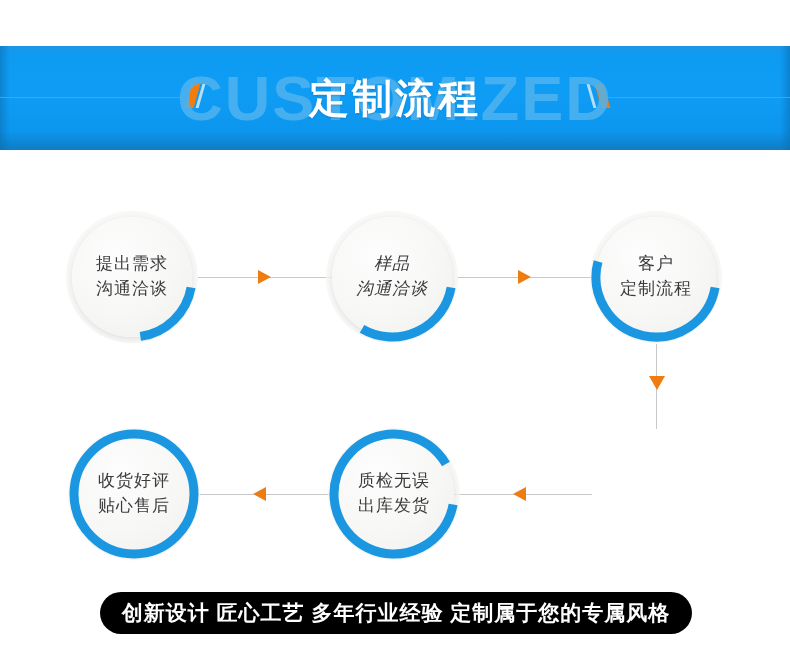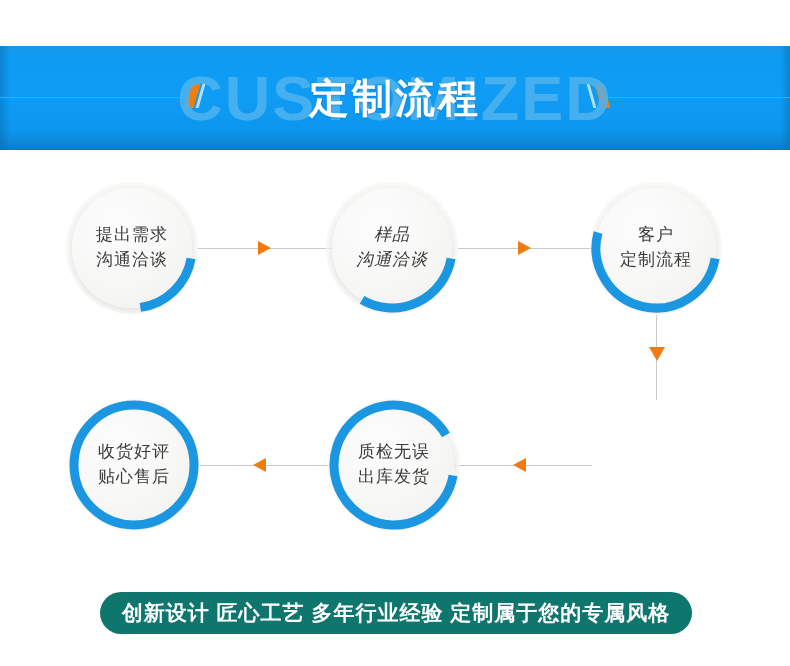--- a/index.html
+++ b/index.html
@@ -47,21 +47,21 @@
   .slash{
     position:absolute;top:84px;width:9px;height:24px;background:#f07d0e;
     transform:skewX(-16deg);
   }
   .slash.s1{left:188px;}
   .slash.s1b{left:199px;width:3px;background:#f0f6fb;opacity:.75;}
   .slash.s2{left:598px;transform:skewX(16deg);}
   .slash.s2b{left:590px;width:3px;background:#f0f6fb;opacity:.75;transform:skewX(16deg);}
 
   
-  .flow{position:absolute;left:0;top:135px;width:790px;height:420px;}
+  .flow{position:absolute;left:0;top:164px;width:790px;height:420px;}
 
   .node{
     position:absolute;width:132px;height:132px;border-radius:50%;
   }
   .node .disc{
     position:absolute;left:6px;top:6px;width:120px;height:120px;border-radius:50%;
     background:radial-gradient(circle at 38% 32%,#fdfdfd 0%,#f7f7f6 55%,#eeeeec 100%);
     box-shadow:0 2px 6px rgba(0,0,0,.10), 0 0 0 6px rgba(245,245,243,.75);
   }
   .node .ring{position:absolute;left:0;top:0;width:132px;height:132px;}
@@ -76,21 +76,21 @@
   .conn-h{position:absolute;height:1px;background:#c9c9c9;}
   .conn-v{position:absolute;width:1px;background:#c9c9c9;}
   .arw{position:absolute;width:0;height:0;}
   .arw.right{border-top:7px solid transparent;border-bottom:7px solid transparent;border-left:13px solid #ef7c10;}
   .arw.left{border-top:7px solid transparent;border-bottom:7px solid transparent;border-right:13px solid #ef7c10;}
   .arw.down{border-left:8px solid transparent;border-right:8px solid transparent;border-top:14px solid #ef7c10;}
 
   
   .banner{
     position:absolute;left:100px;top:592px;width:592px;height:42px;
-    background:#0f766e;border-radius:21px;
+    background:#000000;border-radius:21px;
     display:flex;align-items:center;justify-content:center;
     color:#ffffff;font-size:21px;font-weight:bold;letter-spacing:1px;
   }
 </style>
 </head>
 <body>
 
 <div id="stage">
 
   <div class="header-band"></div>

